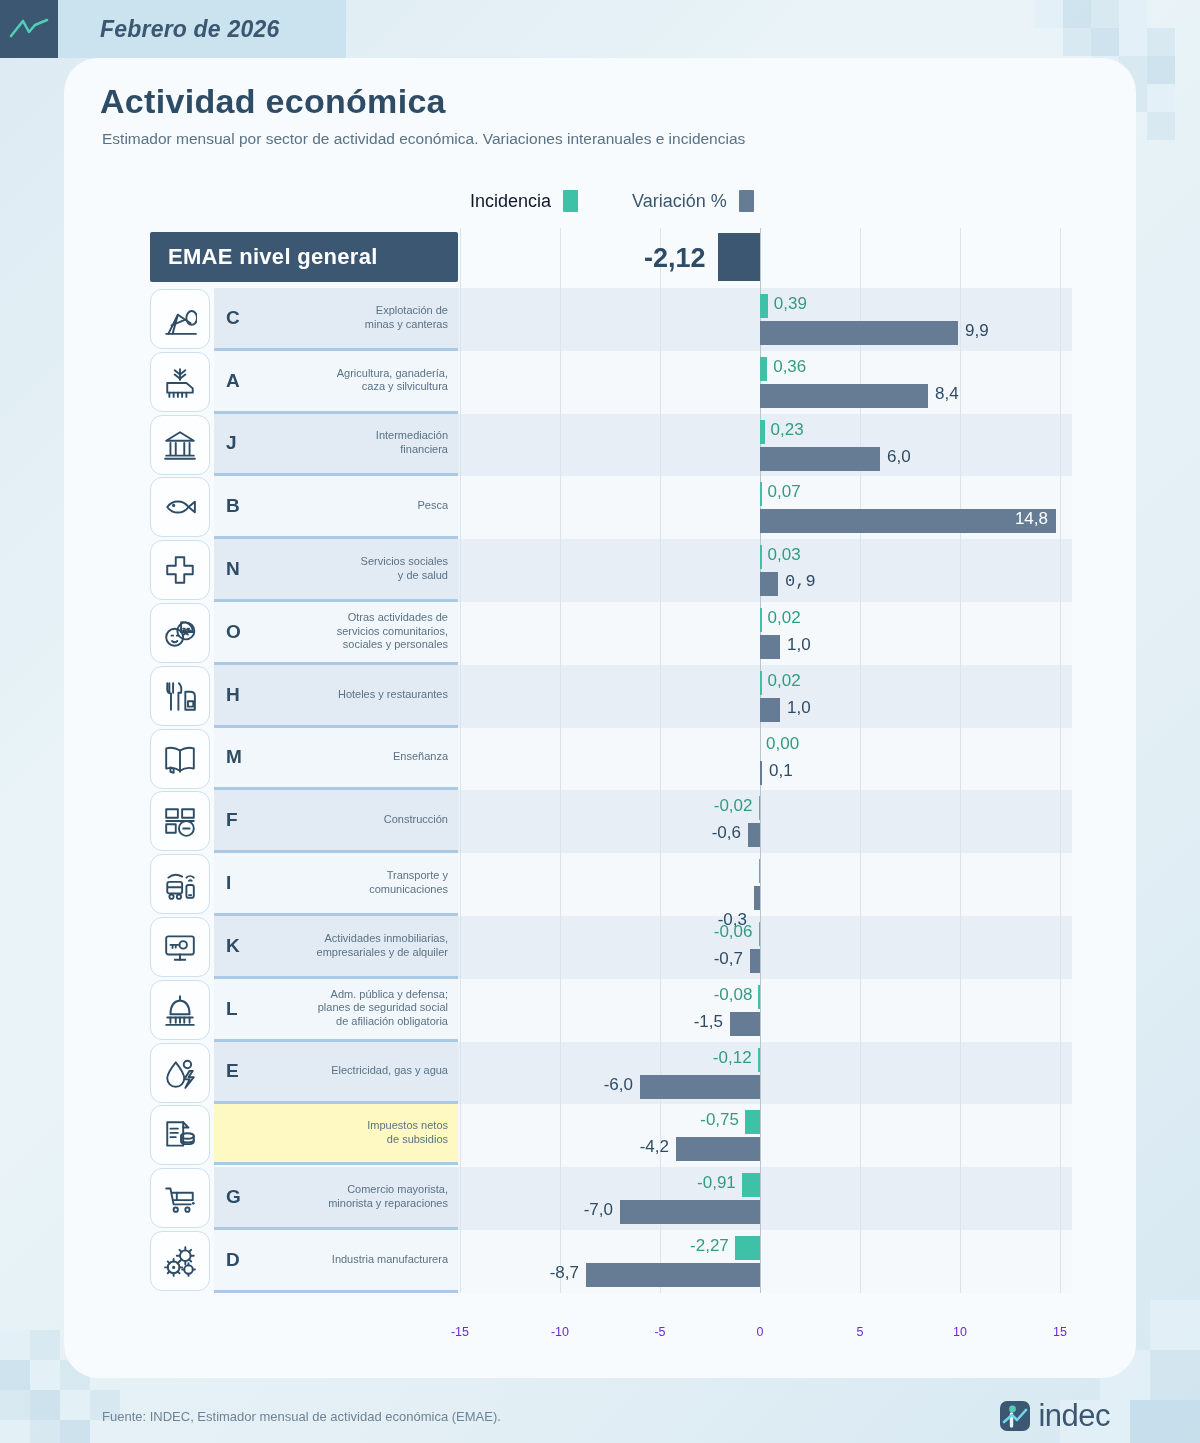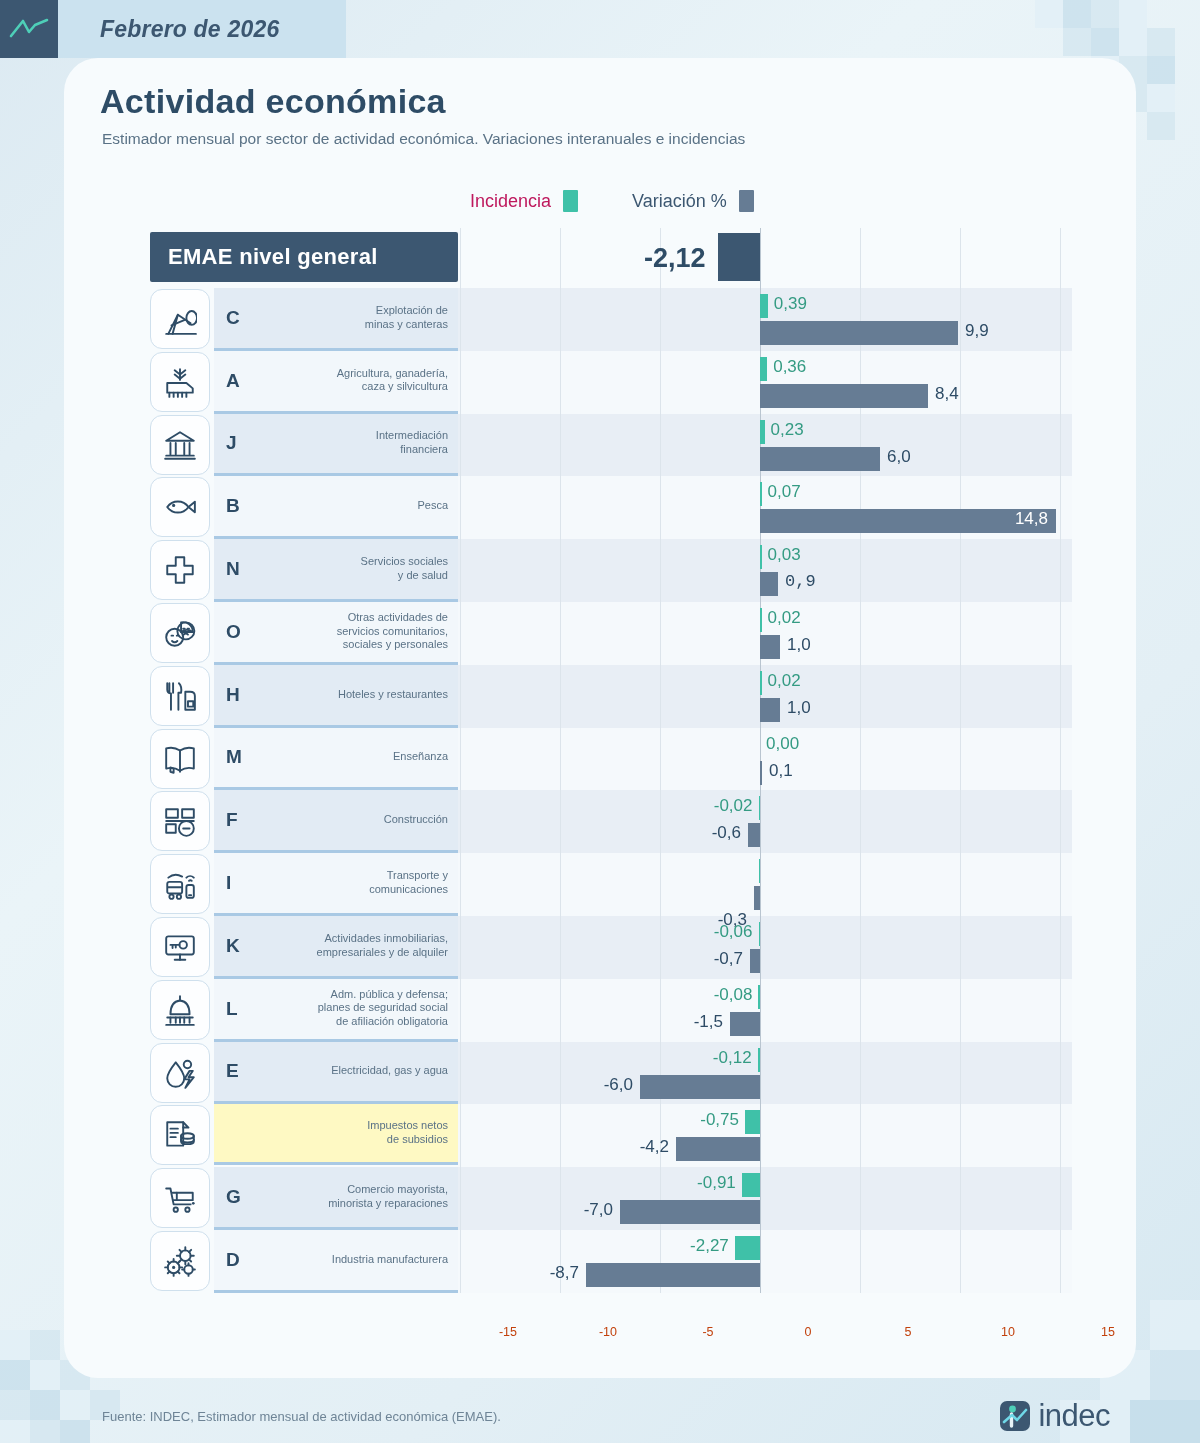--- a/index.html
+++ b/index.html
@@ -75,21 +75,21 @@
 
   
   .legend {
     position: absolute; top: 190px; left: 470px;
     display: flex; align-items: center; gap: 54px;
     z-index: 7;
   }
   .legend-item { display: flex; align-items: center; gap: 12px; }
   .legend-item .lab { font-size: 18px; }
   .legend-item .sw { width: 15px; height: 22px; border-radius: 1px; }
-  .lg-inc .lab { color: #be185d; }
+  .lg-inc .lab { color: #0f172a; }
   .lg-inc .sw  { background: #3FC1A8; }
   .lg-var .lab { color: #3C5771; }
   .lg-var .sw  { background: #667C94; }
 
   
   .chart {
     position: absolute;
     left: 0; top: 0; width: 1200px; height: 1443px;
     z-index: 7;
   }
@@ -159,24 +159,23 @@
     position: absolute;
     font-size: 17px; white-space: nowrap;
   }
   .vlabel.inc { color: #349B83; }
   .vlabel.var { color: #2E4C66; }
   .vlabel.inv { color: #FFFFFF; }
 
   
   .axis-tick {
     position: absolute; top: 1325px;
-    font-size: 12.5px; color: #c2410c;
+    font-size: 12.5px; color: #6d28d9;
     transform: translateX(-50%);
     text-align: center;
-    margin-left: 48px;
   }
 
   
   .footer-src {
     position: absolute; left: 102px; top: 1409px;
     font-size: 13px; color: #6E8496;
     z-index: 7;
   }
   .footer-logo {
     position: absolute; right: 90px; top: 1398px;

